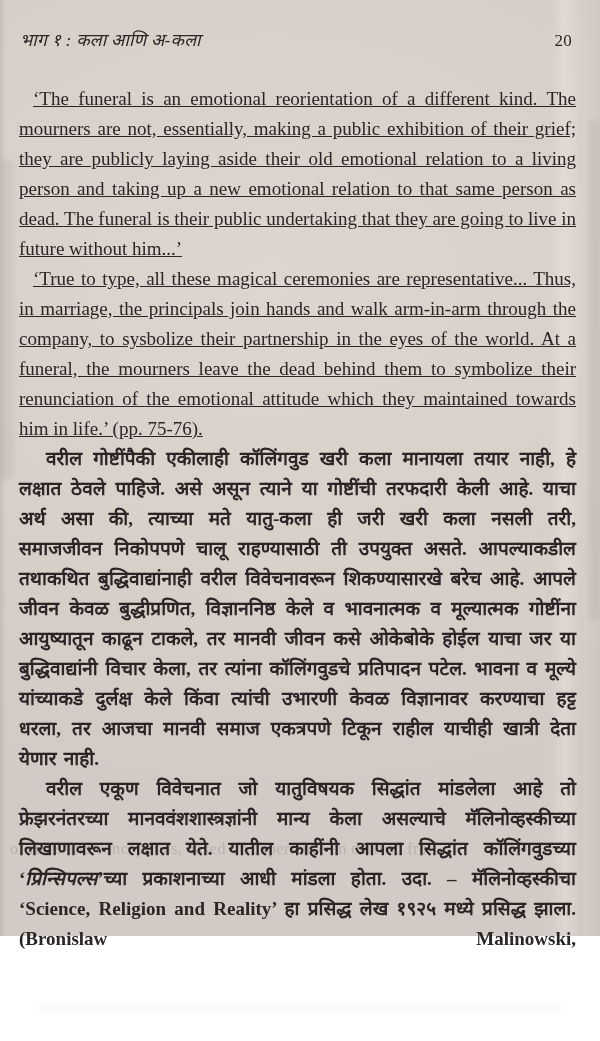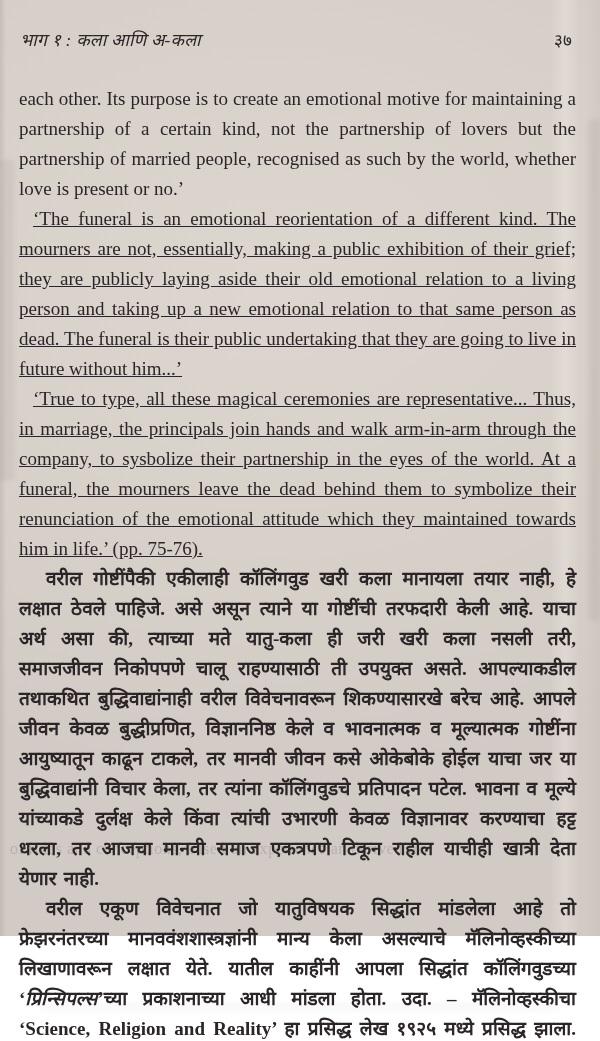--- a/index.html
+++ b/index.html
@@ -86,27 +86,26 @@
 <body>
 
 <div class="page">
 
   <div class="smudge smudge-a"></div>
   <div class="smudge smudge-b"></div>
   <div class="smudge smudge-c"></div>
 
   <div class="running-header">
     <span>भाग १ : कला आणि अ-कला</span>
-    <span class="pageno">३७</span>
+    <span class="pageno">20</span>
   </div>
 
   <div class="bleed bleed-1">of rules and conceptions, based on experience an derived fro</div>
 
   <div class="body-text" id="body-text">
 
-  <p class="para indent-none"><span>each other. Its purpose is to create an emotional motive for maintaining a partnership of a certain kind, not the partnership of lovers but the partnership of married people, recognised as such by the world, whether love is present or no.’</span></p>
       <p class="para indent-en"><span>‘The funeral is an emotional reorientation of a different kind. The mourners are not, essentially, making a public exhibition of their grief; they are publicly laying aside their old emotional relation to a living person and taking up a new emotional relation to that same person as dead. The funeral is their public undertaking that they are going to live in future without him...’</span></p>
       <p class="para indent-en"><span>‘True to type, all these magical ceremonies are representative... Thus, in marriage, the principals join hands and walk arm-in-arm through the company, to sysbolize their partnership in the eyes of the world. At a funeral, the mourners leave the dead behind them to symbolize their renunciation of the emotional attitude which they maintained towards him in life.’ (pp. 75-76).</span></p>
       <p class="para indent-mr"><span>वरील गोष्टींपैकी एकीलाही कॉलिंगवुड खरी कला मानायला तयार नाही, हे लक्षात ठेवले पाहिजे. असे असून त्याने या गोष्टींची तरफदारी केली आहे. याचा अर्थ असा की, त्याच्या मते यातु-कला ही जरी खरी कला नसली तरी, समाजजीवन निकोपपणे चालू राहण्यासाठी ती उपयुक्त असते. आपल्याकडील तथाकथित बुद्धिवाद्यांनाही वरील विवेचनावरून शिकण्यासारखे बरेच आहे. आपले जीवन केवळ बुद्धीप्रणित, विज्ञाननिष्ठ केले व भावनात्मक व मूल्यात्मक गोष्टींना आयुष्यातून काढून टाकले, तर मानवी जीवन कसे ओकेबोके होईल याचा जर या बुद्धिवाद्यांनी विचार केला, तर त्यांना कॉलिंगवुडचे प्रतिपादन पटेल. भावना व मूल्ये यांच्याकडे दुर्लक्ष केले किंवा त्यांची उभारणी केवळ विज्ञानावर करण्याचा हट्ट धरला, तर आजचा मानवी समाज एकत्रपणे टिकून राहील याचीही खात्री देता येणार नाही.</span></p>
       <p class="para indent-mr justify-last"><span>वरील एकूण विवेचनात जो यातुविषयक सिद्धांत मांडलेला आहे तो फ्रेझरनंतरच्या मानववंशशास्त्रज्ञांनी मान्य केला असल्याचे मॅलिनोव्हस्कीच्या लिखाणावरून लक्षात येते. यातील काहींनी आपला सिद्धांत कॉलिंगवुडच्या ‘</span><span class="seg-italic">प्रिन्सिपल्स</span><span>’च्या प्रकाशनाच्या आधी मांडला होता. उदा. – मॅलिनोव्हस्कीचा ‘Science, Religion and Reality’ हा प्रसिद्ध लेख १९२५ मध्ये प्रसिद्ध झाला. (Bronislaw Malinowski,</span></p>
     </div>
 
 </div>
 
 </body></html>

